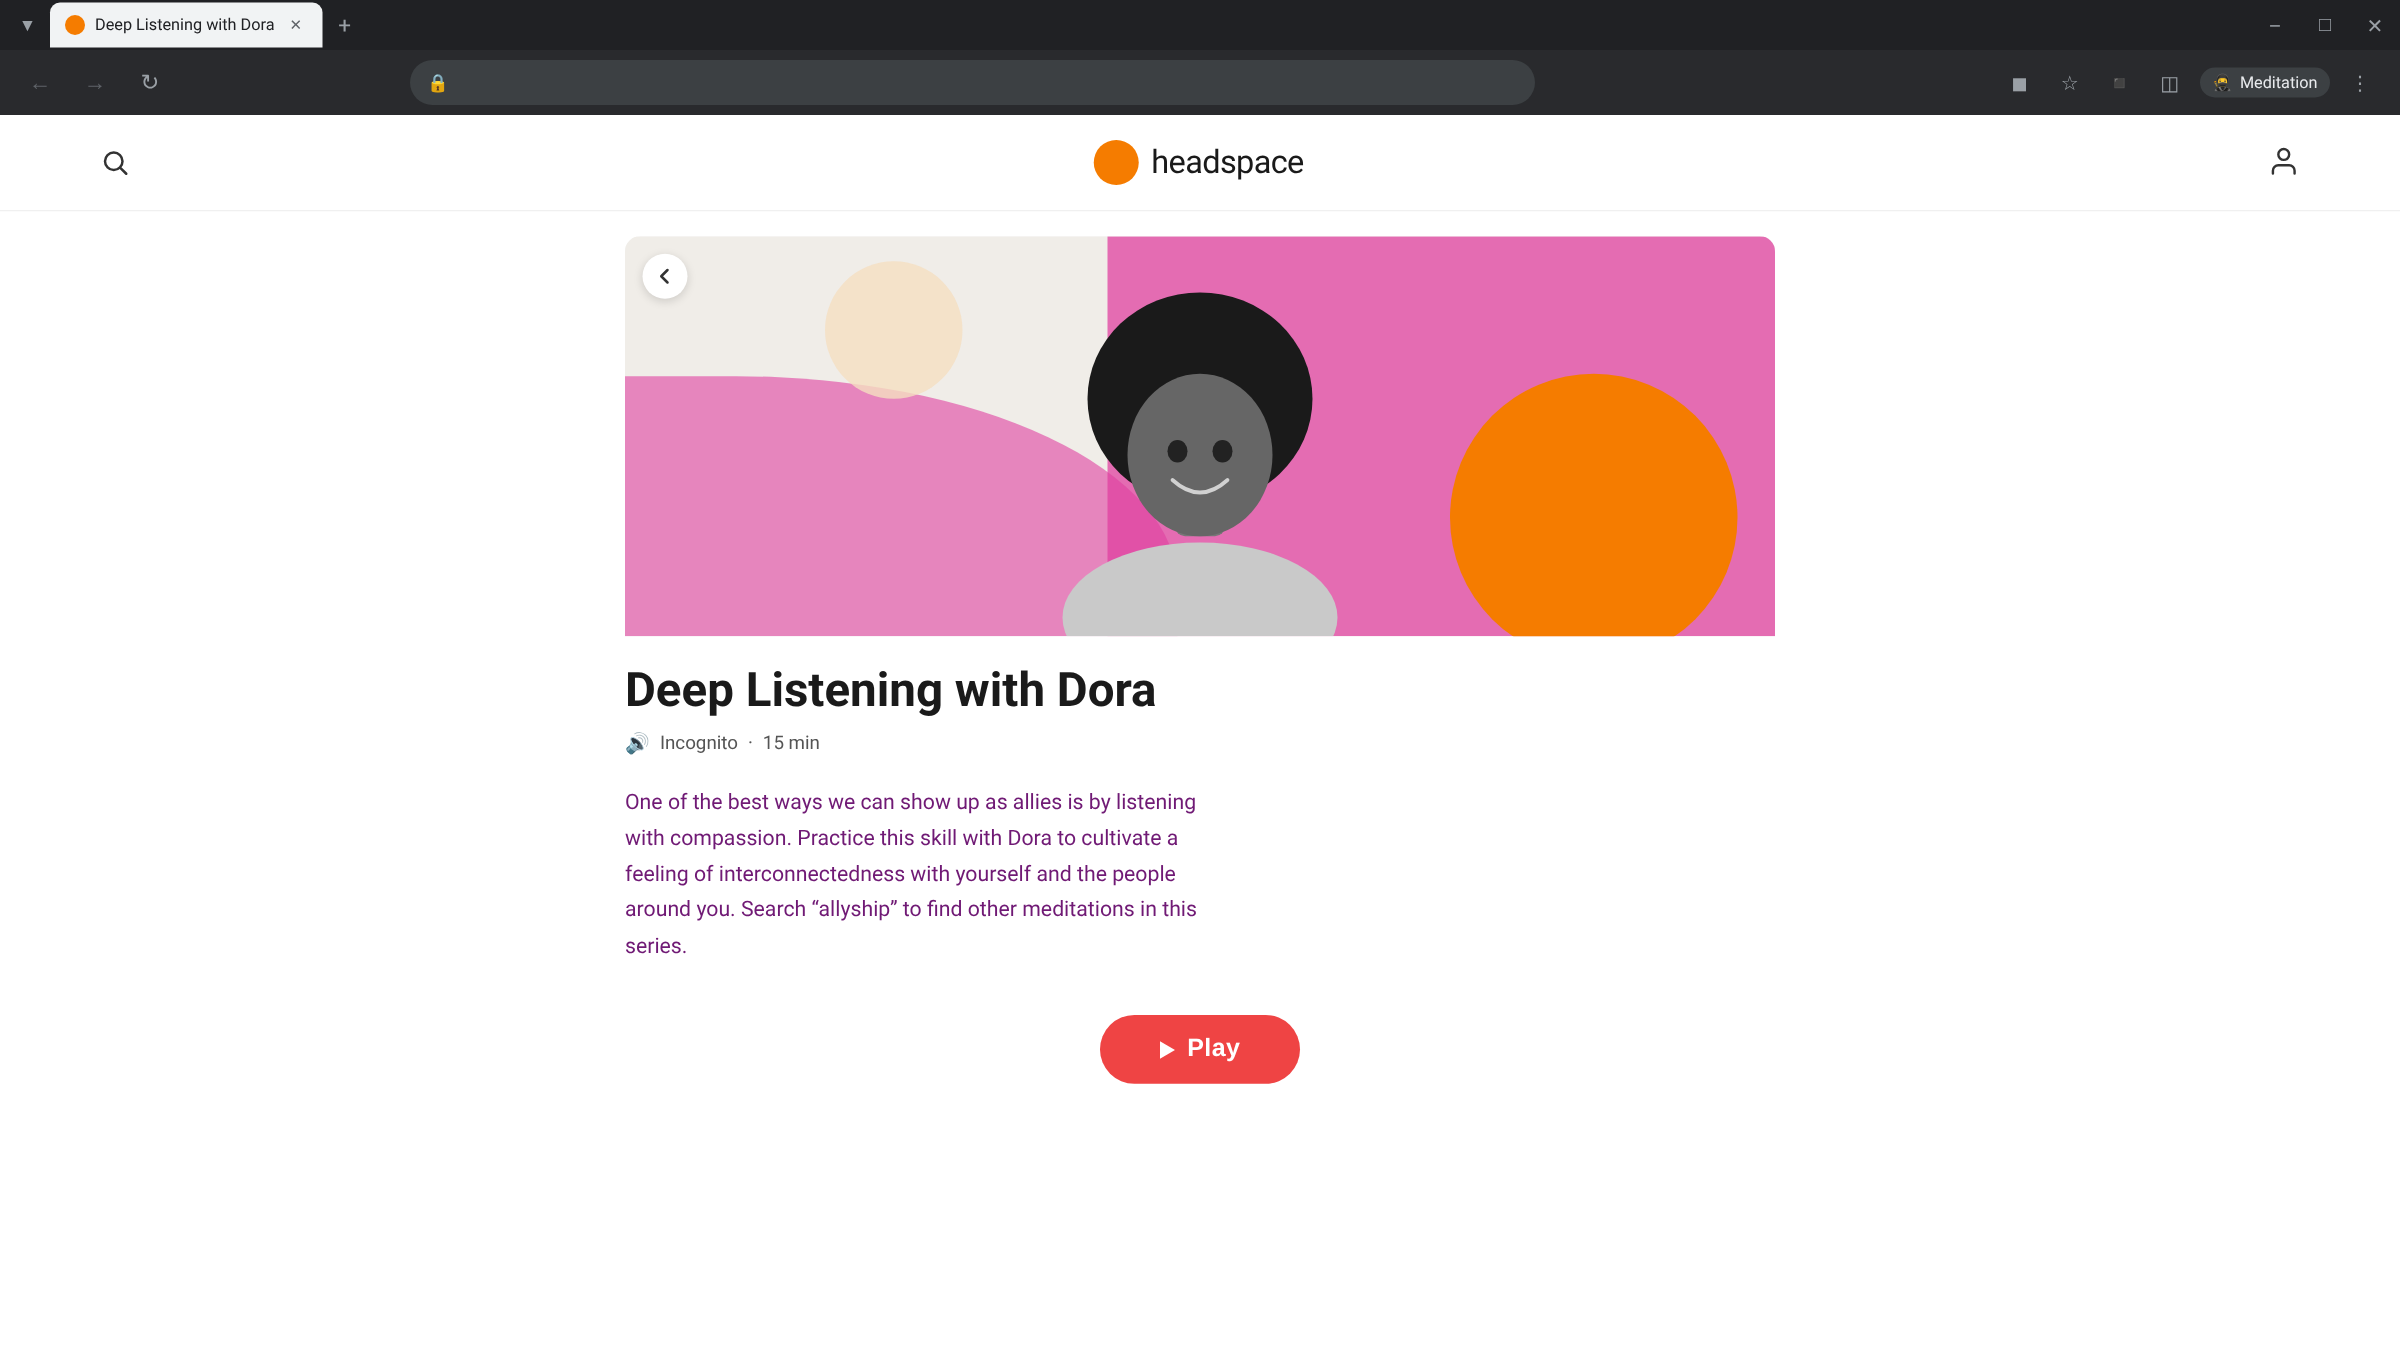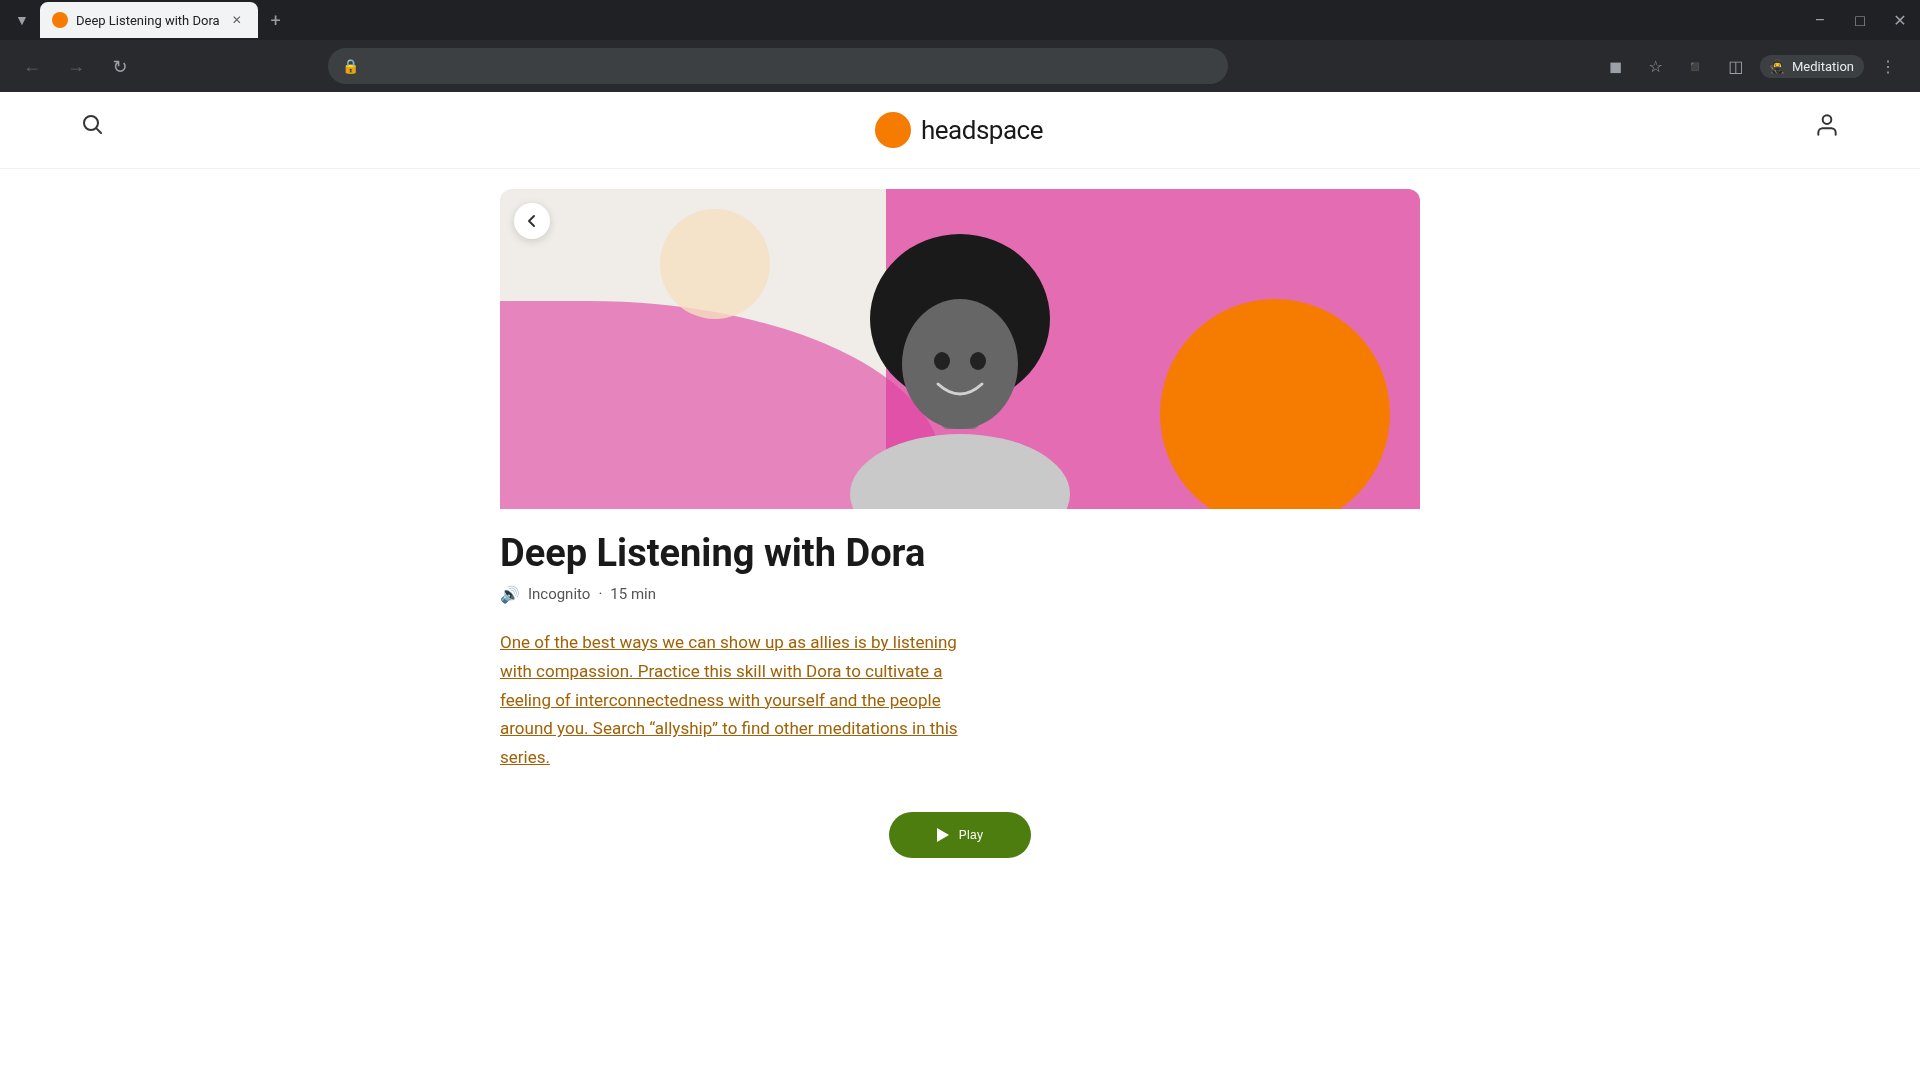--- a/index.html
+++ b/index.html
@@ -201,21 +201,21 @@
       background: #fff;
       width: 100%;
       height: calc(1080px - 92px);
       overflow-y: auto;
       position: relative;
     }
 
     
     .site-header {
       display: flex;
-      align-items: flex-start;
+      align-items: flex-end;
       justify-content: space-between;
       padding: 20px 80px;
       border-bottom: 1px solid #f0f0f0;
     }
 
     .search-icon-btn {
       cursor: pointer;
       color: #333;
       font-size: 22px;
     }
@@ -307,39 +307,38 @@
       align-items: center;
       gap: 8px;
       font-size: 15px;
       color: #555;
       margin-bottom: 24px;
     }
 
     .content-description {
       font-size: 17px;
       line-height: 1.7;
-      color: #a16207;
+      color: #701a75;
       max-width: 480px;
       margin-bottom: 40px;
-      text-decoration: underline;
     }
 
     .play-btn-wrapper {
       display: flex;
       justify-content: center;
     }
 
     .play-button {
-      background: #4d7c0f;
+      background: #ef4444;
       color: #fff;
       border: none;
       border-radius: 50px;
       padding: 16px 48px;
-      font-size: 12px;
-      font-weight: 400;
+      font-size: 20px;
+      font-weight: 700;
       cursor: pointer;
       display: flex;
       align-items: center;
       gap: 10px;
       letter-spacing: 0.3px;
     }
 
     .play-triangle {
       width: 0;
       height: 0;

